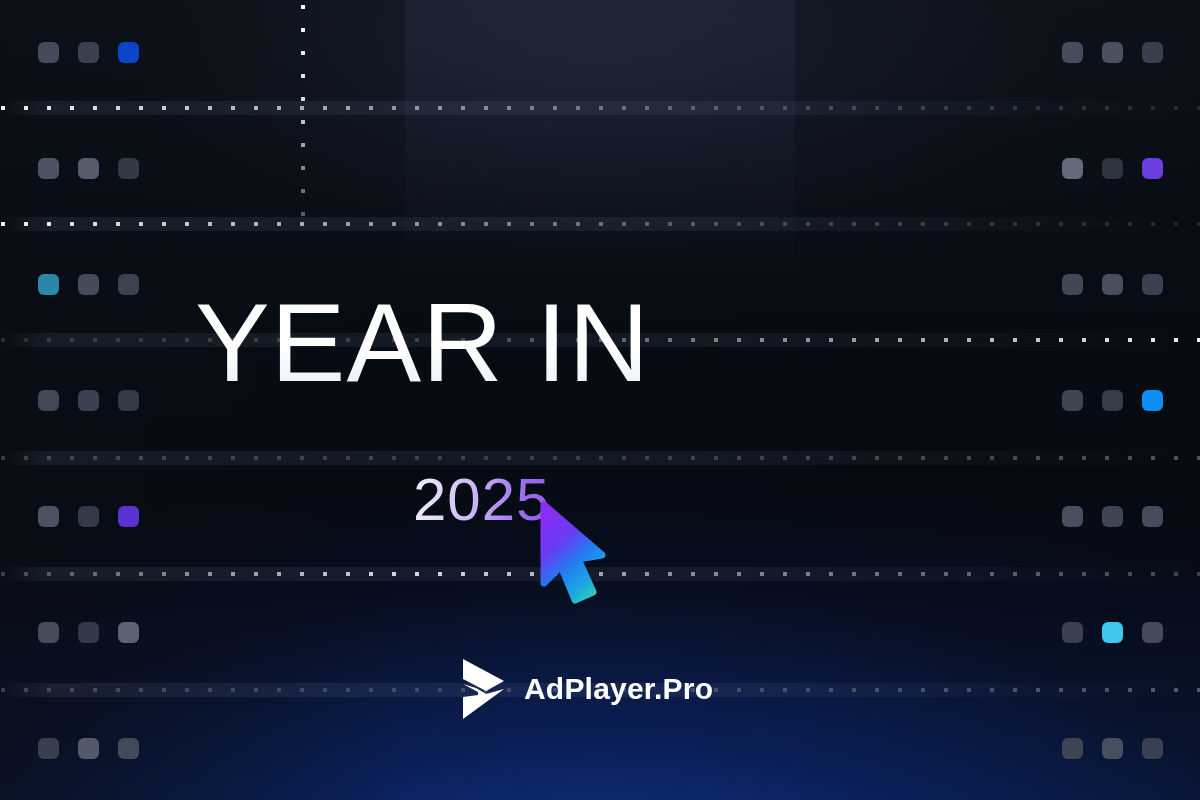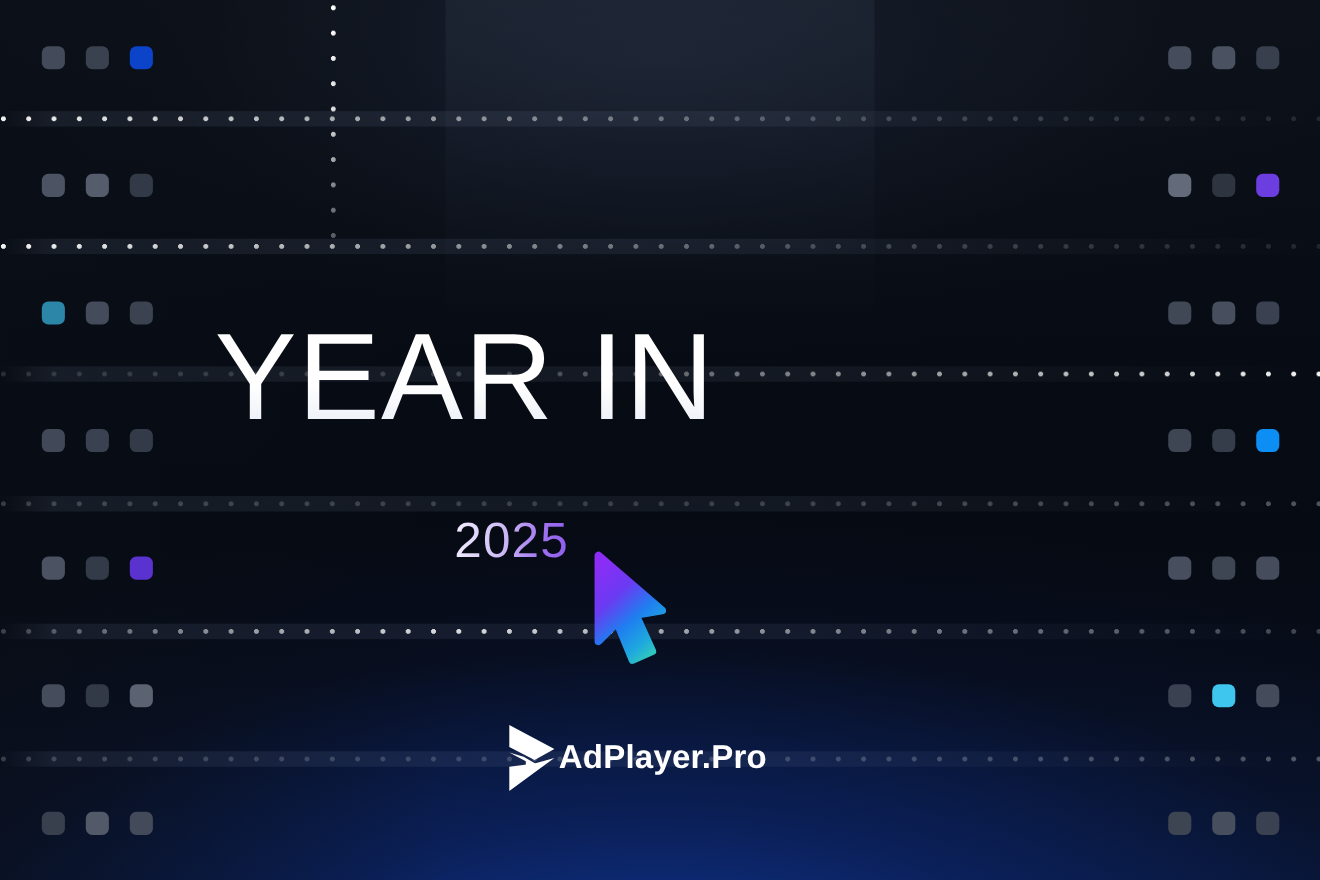--- a/index.html
+++ b/index.html
@@ -64,32 +64,32 @@
   }
   .line2{
     position:absolute; left:548px; top:404px;
     font-size:112px; line-height:.98; font-weight:400; letter-spacing:1px;
     background:linear-gradient(175deg,#ffffff 0%,#f2f5fa 40%,#d8dfe9 100%);
     -webkit-background-clip:text; background-clip:text; color:transparent;
     white-space:nowrap;
   }
   .yearbadge{
     position:absolute; left:413px; top:465px;
-    font-size:45px; font-weight:400; letter-spacing:1px;
+    font-size:60px; font-weight:400; letter-spacing:1px;
     background:linear-gradient(95deg,#f3f0ff 0%,#cdbcf5 42%,#9d6fef 78%,#8e5bec 100%);
     -webkit-background-clip:text; background-clip:text; color:transparent;
     white-space:nowrap;
   }
 
   
   .cursor{ position:absolute; left:531px; top:500px; width:84px; height:110px; }
 
   
   .logo{
-    position:absolute; left:460px; top:658px; display:flex; align-items:center; 
+    position:absolute; left:460px; top:658px; display:flex; align-items:center; gap:16px;
   }
   .logo-mark{ width:48px; height:62px; display:block; }
   .logo-text{
     font-size:30px; font-weight:700; color:#ffffff; letter-spacing:.2px;
     white-space:nowrap;
   }
 </style>
 </head>
 <body>
 

